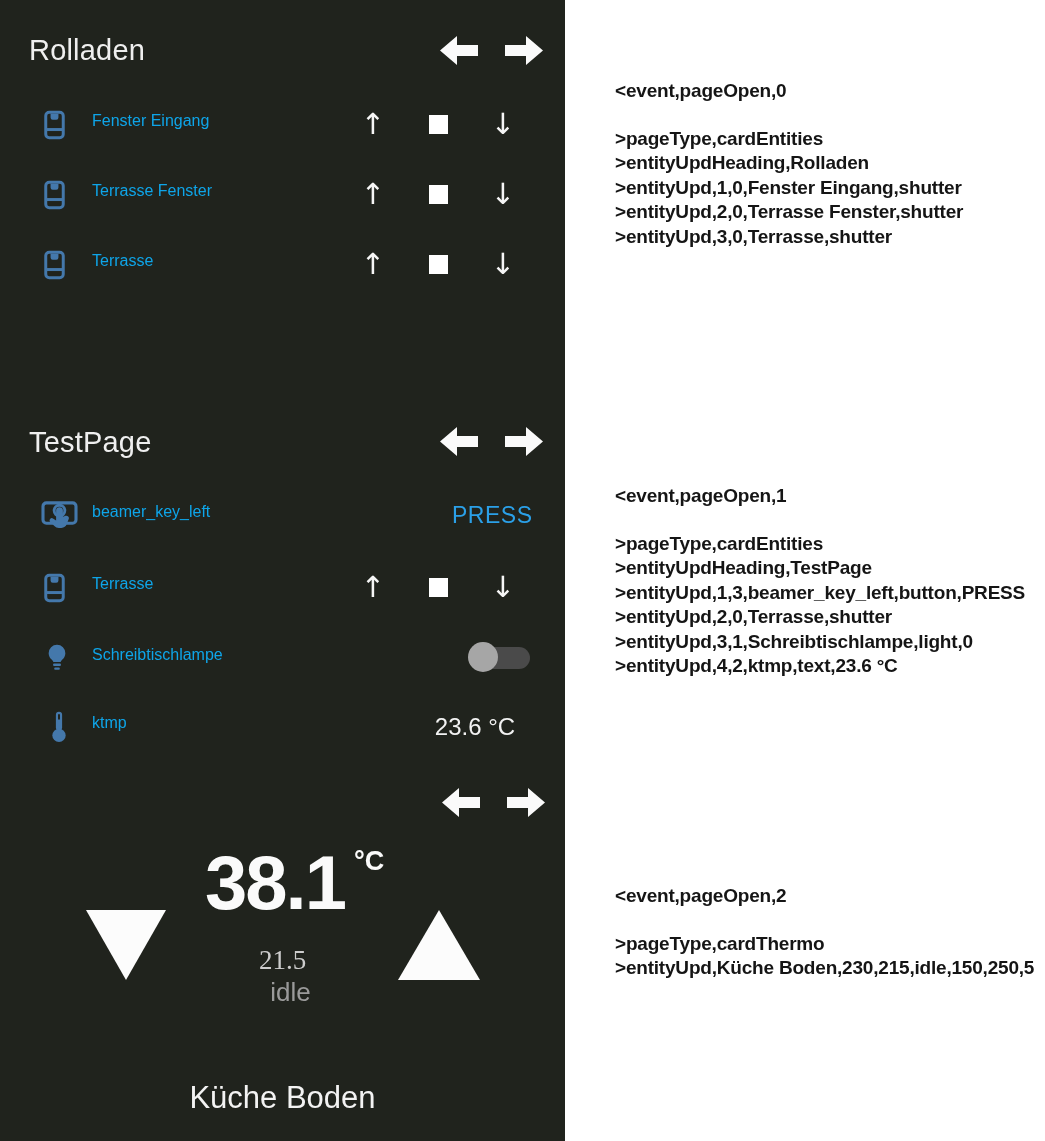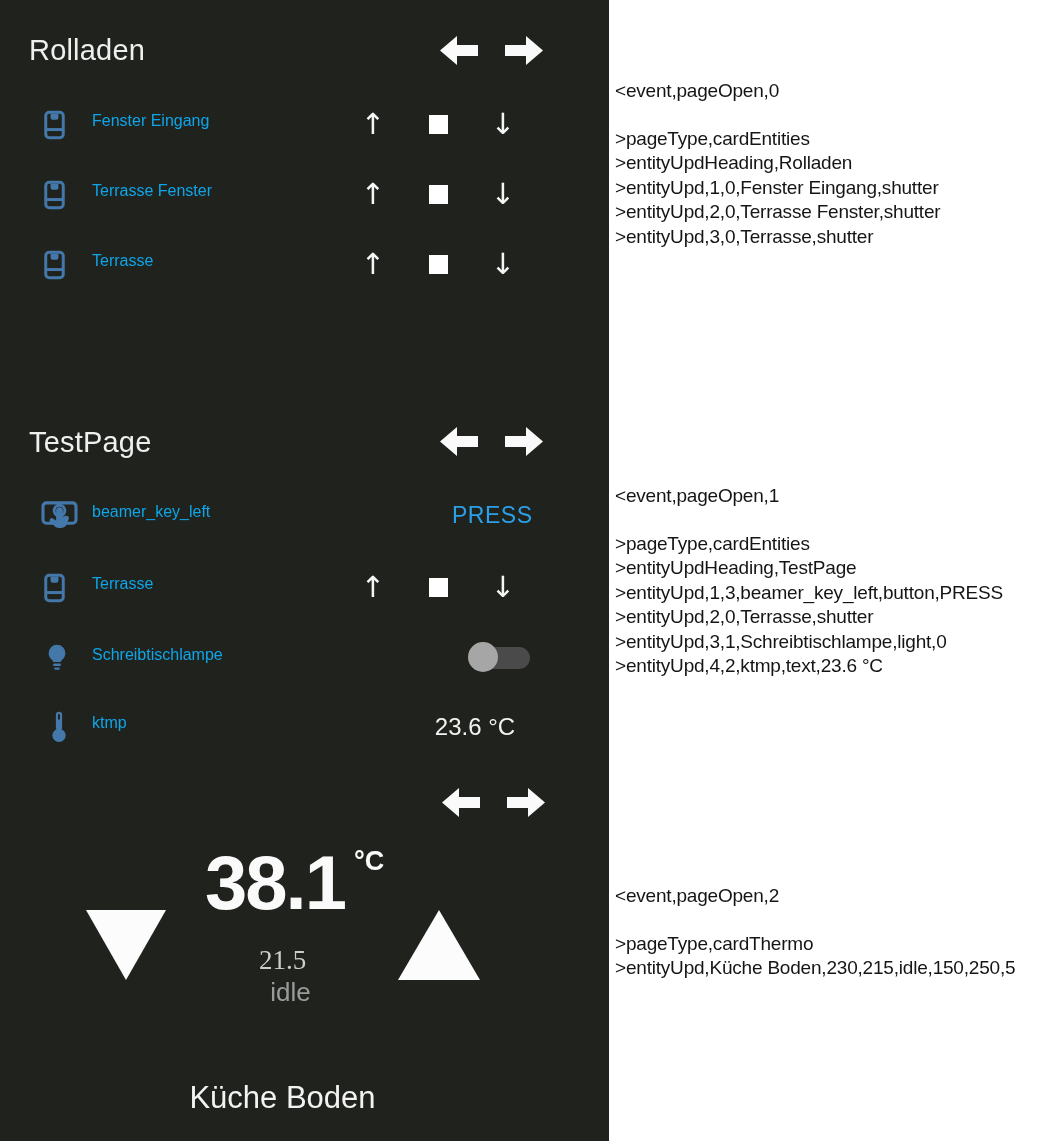--- a/index.html
+++ b/index.html
@@ -1,18 +1,18 @@
 <!DOCTYPE html>
 <html><head>
 <meta charset="utf-8">
 <style>
   html,body{margin:0;padding:0;background:#fff;}
   .stage{position:relative;width:1045px;height:1141px;background:#ffffff;overflow:hidden;
          font-family:"Liberation Sans",sans-serif;}
-  .panel{position:absolute;left:0;top:0;width:565px;height:1141px;background:#20231d;padding-left:44px;}
+  .panel{position:absolute;left:0;top:0;width:565px;height:1141px;background:#20231d;}
 
   .card-heading{position:absolute;left:29px;font-size:29px;color:#efefef;letter-spacing:.2px;}
   .nav{position:absolute;width:38px;height:33px;cursor:pointer;}
   .nav svg{display:block;width:100%;height:100%;}
 
   .row{position:absolute;left:0;width:565px;height:40px;}
   .icon{position:absolute;display:block;}
   .icon svg{display:block;}
   .entity-label{position:absolute;left:92px;top:7px;font-size:16px;color:#0ea5e9;white-space:nowrap;}
   .ctl{position:absolute;top:0;width:42px;height:40px;line-height:38px;text-align:center;
@@ -29,21 +29,21 @@
 
   .thermo-temp{position:absolute;left:205px;top:845px;display:flex;align-items:flex-start;}
   .thermo-temp .num{font-size:76px;font-weight:700;line-height:1;color:#fafafa;letter-spacing:-2px;}
   .thermo-temp .unit{font-size:27px;font-weight:700;color:#fafafa;margin-left:9px;margin-top:1px;}
   .thermo-setpoint{position:absolute;left:0;top:945px;width:565px;text-align:center;font-size:27px;color:#cdcdcd;font-family:Liberation Serif, serif;}
   .thermo-state{position:absolute;left:8px;top:977px;width:565px;text-align:center;font-size:26px;color:#9a9a9a;}
   .tri{position:absolute;cursor:pointer;}
   .tri svg{display:block;}
   .thermo-title{position:absolute;left:0;top:1080px;width:565px;text-align:center;font-size:31px;color:#f3f3f3;}
 
-  .log{position:absolute;left:615px;font-weight:400;font-size:19px;color:#151515;
+  .log{position:absolute;left:615px;font-weight:700;font-size:19px;color:#151515;
        letter-spacing:-.2px;line-height:24.5px;white-space:nowrap;}
   .log .event{margin-bottom:23px;}
 </style>
 </head>
 <body>
 
 <div class="stage">
 
   <div class="panel">
 

